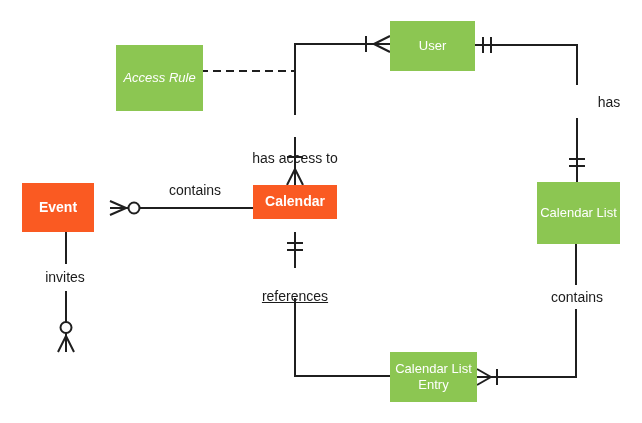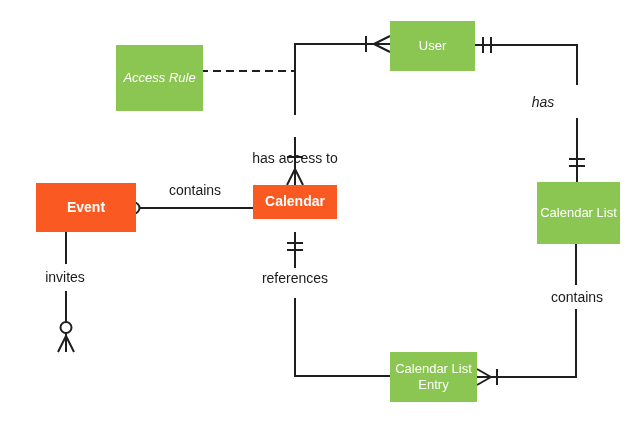--- a/index.html
+++ b/index.html
@@ -76,34 +76,34 @@
       <path class="ln" d="M576,309 V377 H491"></path>
       <path class="ln" d="M477,369 L491,377 M477,385 L491,377 M477,377 H491"></path>
       <path class="ln" d="M497,369 V385"></path>
     </g>
   </svg>
 
   <div class="entity entity--secondary" style="left:116px;top:45px;width:87px;height:66px;font-style:italic;">Access Rule</div>
 
   <div class="entity entity--secondary" style="left:390px;top:21px;width:85px;height:50px;">User</div>
 
-  <div class="entity entity--primary" style="left:36px;top:183px;width:100px;height:49px;">Event</div>
+  <div class="entity entity--primary" style="left:22px;top:183px;width:72px;height:49px;">Event</div>
 
   <div class="entity entity--primary" style="left:253px;top:185px;width:84px;height:34px;text-align:center;">Calendar</div>
 
   <div class="entity entity--secondary" style="left:537px;top:182px;width:83px;height:62px;">Calendar List</div>
 
 
   <div class="entity entity--secondary" style="left:390px;top:352px;width:87px;height:50px;">Calendar List Entry</div>
 
   <div class="rel-label" style="left:195px;top:190px;">contains</div>
 
   <div class="rel-label" style="left:295px;top:126px;margin-top:32px;">has access to</div>
 
-  <div class="rel-label" style="left:543px;top:102px;font-style:italic;">has</div>
+  <div class="rel-label" style="left:609px;top:102px;">has</div>
 
   <div class="rel-label" style="left:65px;top:277px;">invites</div>
 
-  <div class="rel-label" style="left:295px;top:278px;">references</div>
+  <div class="rel-label" style="left:295px;top:296px;text-decoration:underline;">references</div>
 
   <div class="rel-label" style="left:577px;top:297px;">contains</div>
 
 </div>
 
 </body></html>

